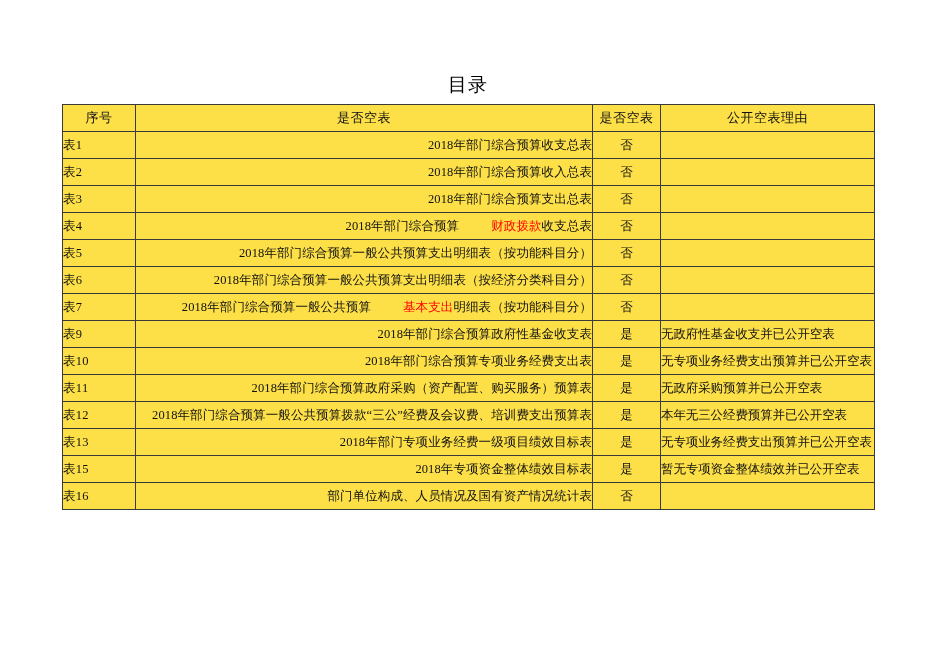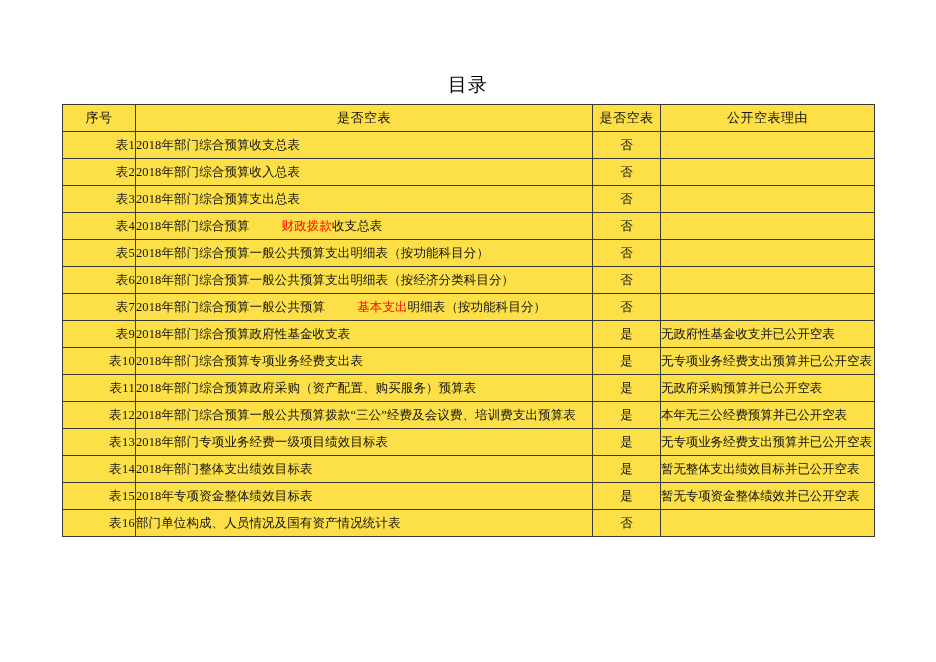--- a/index.html
+++ b/index.html
@@ -61,26 +61,26 @@
     vertical-align: middle;
     white-space: nowrap;
     overflow: hidden;
   }
   table.toc thead th {
     text-align: center;
     font-size: 13px;
     letter-spacing: 0.5px;
   }
   td.seq {
+    text-align: left;
+    font-size: 12.5px;
+    letter-spacing: 0.3px;
+  }
+  td.name {
     text-align: right;
-    font-size: 12.5px;
-    letter-spacing: 0.3px;
-  }
-  td.name {
-    text-align: left;
     padding-left: 5px;
     font-size: 12.5px;
     letter-spacing: 0.1px;
   }
   td.empty {
     text-align: center;
     font-size: 12.5px;
   }
   td.reason {
     text-align: left;
@@ -182,26 +182,20 @@
             <td class="empty">是</td>
             <td class="reason">本年无三公经费预算并已公开空表</td>
           </tr>
           <tr>
             <td class="seq">表13</td>
             <td class="name"><span>2018年部门专项业务经费一级项目绩效目标表</span></td>
             <td class="empty">是</td>
             <td class="reason">无专项业务经费支出预算并已公开空表</td>
           </tr>
           <tr>
-            <td class="seq">表14</td>
-            <td class="name"><span>2018年部门整体支出绩效目标表</span></td>
-            <td class="empty">是</td>
-            <td class="reason">暂无整体支出绩效目标并已公开空表</td>
-          </tr>
-          <tr>
             <td class="seq">表15</td>
             <td class="name"><span>2018年专项资金整体绩效目标表</span></td>
             <td class="empty">是</td>
             <td class="reason">暂无专项资金整体绩效并已公开空表</td>
           </tr>
           <tr>
             <td class="seq">表16</td>
             <td class="name"><span>部门单位构成、人员情况及国有资产情况统计表</span></td>
             <td class="empty">否</td>
             <td class="reason"></td>

